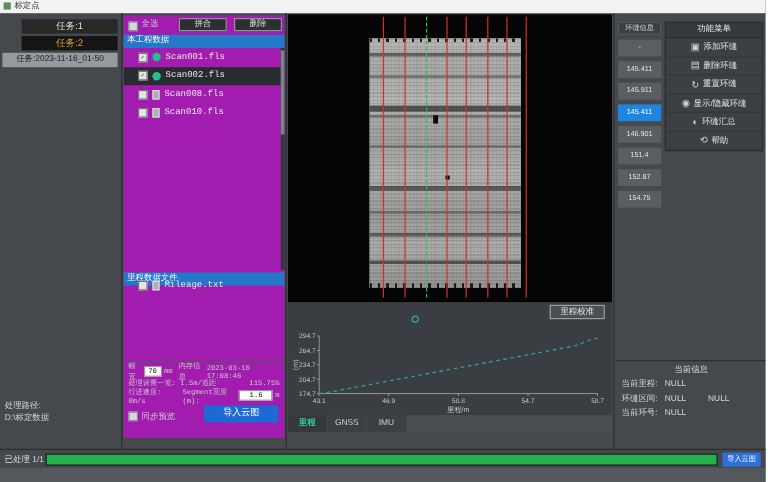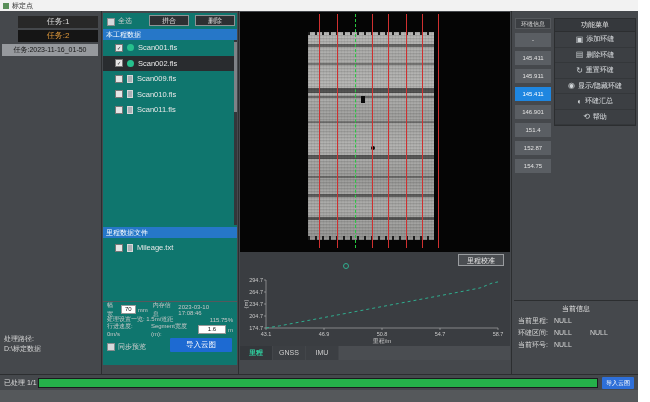--- a/index.html
+++ b/index.html
@@ -12,38 +12,38 @@
 
   
   .task-list{position:absolute;left:0;top:16px;width:101px;}
   .task-btn{width:80px;height:12px;margin:0 0 2px 18px;background:#282828;color:#dcdcdc;
     font-size:8px;line-height:12px;text-align:center;cursor:default;}
   .task-btn.active{background:#151515;color:#e29a3a;}
   .task-btn.wide{width:96px;margin-left:2px;font-size:7px;background:#96999d;color:#161616;}
   .path-block{position:absolute;left:4px;top:334px;font-size:7px;line-height:10px;color:#d6d6d6;}
 
   
-  .file-panel{position:absolute;left:103px;top:13px;width:134px;height:352px;background:#0f766e;}
+  .file-panel{position:absolute;left:103px;top:13px;width:134px;height:352px;background:#a21caf;font-family:Liberation Mono, monospace;}
   .fp-toolbar{position:absolute;left:0;top:2px;width:134px;height:12px;}
   .fp-check{position:absolute;left:4px;top:3px;width:6px;height:6px;background:#d6d9dc;border:1px solid #8a8d90;}
   .fp-check-label{position:absolute;left:15px;top:0;font-size:7px;line-height:12px;color:#cccccc;}
   .fp-btn{position:absolute;top:0;width:40px;height:11px;background:#2d3033;border:1px solid #8f9295;
     color:#dddddd;font-size:7px;line-height:10px;text-align:center;box-sizing:border-box;}
   .blue-header{position:absolute;left:0;width:134px;height:11px;background:#2677c8;color:#ffffff;
     font-size:7px;line-height:11px;padding-left:3px;box-sizing:border-box;}
   .file-list{position:absolute;left:0;top:27px;width:131px;height:185px;overflow:hidden;}
   .file-row{height:15.5px;display:flex;align-items:center;gap:4px;padding-left:12px;color:#e8e8e8;font-size:7.5px;}
   .file-row.selected{background:#292c2f;}
   .cbx{width:6px;height:6px;background:#e6e6e6;border:1px solid #777;flex:none;
     font-size:5px;line-height:6px;color:#222;text-align:center;}
   .icon-dot{width:7px;height:7px;border-radius:50%;background:#26c08d;flex:none;}
   .icon-doc{width:6px;height:8px;background:#aab0b6;border:1px solid #d8d8d8;flex:none;box-sizing:border-box;}
   .scrollbar{position:absolute;right:0;top:27px;width:3px;height:185px;background:#33363a;}
   .scroll-thumb{position:absolute;left:0;top:2px;width:3px;height:70px;background:#7e8287;}
-  .aux-list{position:absolute;left:0;top:227px;width:162px;}
+  .aux-list{position:absolute;left:0;top:217px;width:162px;}
   .sep{position:absolute;left:0;top:288px;width:134px;border-top:1px solid #55585c;}
   .set-row{position:absolute;left:4px;right:4px;display:flex;align-items:center;gap:2px;
     font-size:6px;color:#c8c8c8;height:9px;}
   .set-row .right{margin-left:auto;}
   .mini-input{display:inline-block;min-width:13px;height:7px;background:#ffffff;color:#111;
     font-size:6px;line-height:7px;text-align:center;border:1px solid #999;}
   .seg-input{min-width:26px;}
   .sync-row{position:absolute;left:4px;top:329px;display:flex;align-items:center;gap:3px;
     font-size:7px;color:#cfcfcf;}
   .process-btn{position:absolute;right:5px;top:325px;width:62px;height:14px;background:#1d6ad2;
@@ -141,31 +141,26 @@
           <div class="flabel">Scan001.fls</div>
         </div>
         <div class="file-row selected">
           <div class="cbx">✓</div>
           <div class="icon-dot"></div>
           <div class="flabel">Scan002.fls</div>
         </div>
         <div class="file-row">
           <div class="cbx"></div>
           <div class="icon-doc"></div>
-          <div class="flabel">Scan009.fls</div>
+          <div class="flabel">Scan008.fls</div>
         </div>
         <div class="file-row">
           <div class="cbx"></div>
           <div class="icon-doc"></div>
           <div class="flabel">Scan010.fls</div>
-        </div>
-        <div class="file-row">
-          <div class="cbx"></div>
-          <div class="icon-doc"></div>
-          <div class="flabel">Scan011.fls</div>
         </div>
       </div>
     <div class="scrollbar">
       <div class="scroll-thumb"></div>
     </div>
     <div class="blue-header" style="top:214px">里程数据文件</div>
     <div class="aux-list">
         <div class="file-row">
           <div class="cbx"></div>
           <div class="icon-doc"></div>

